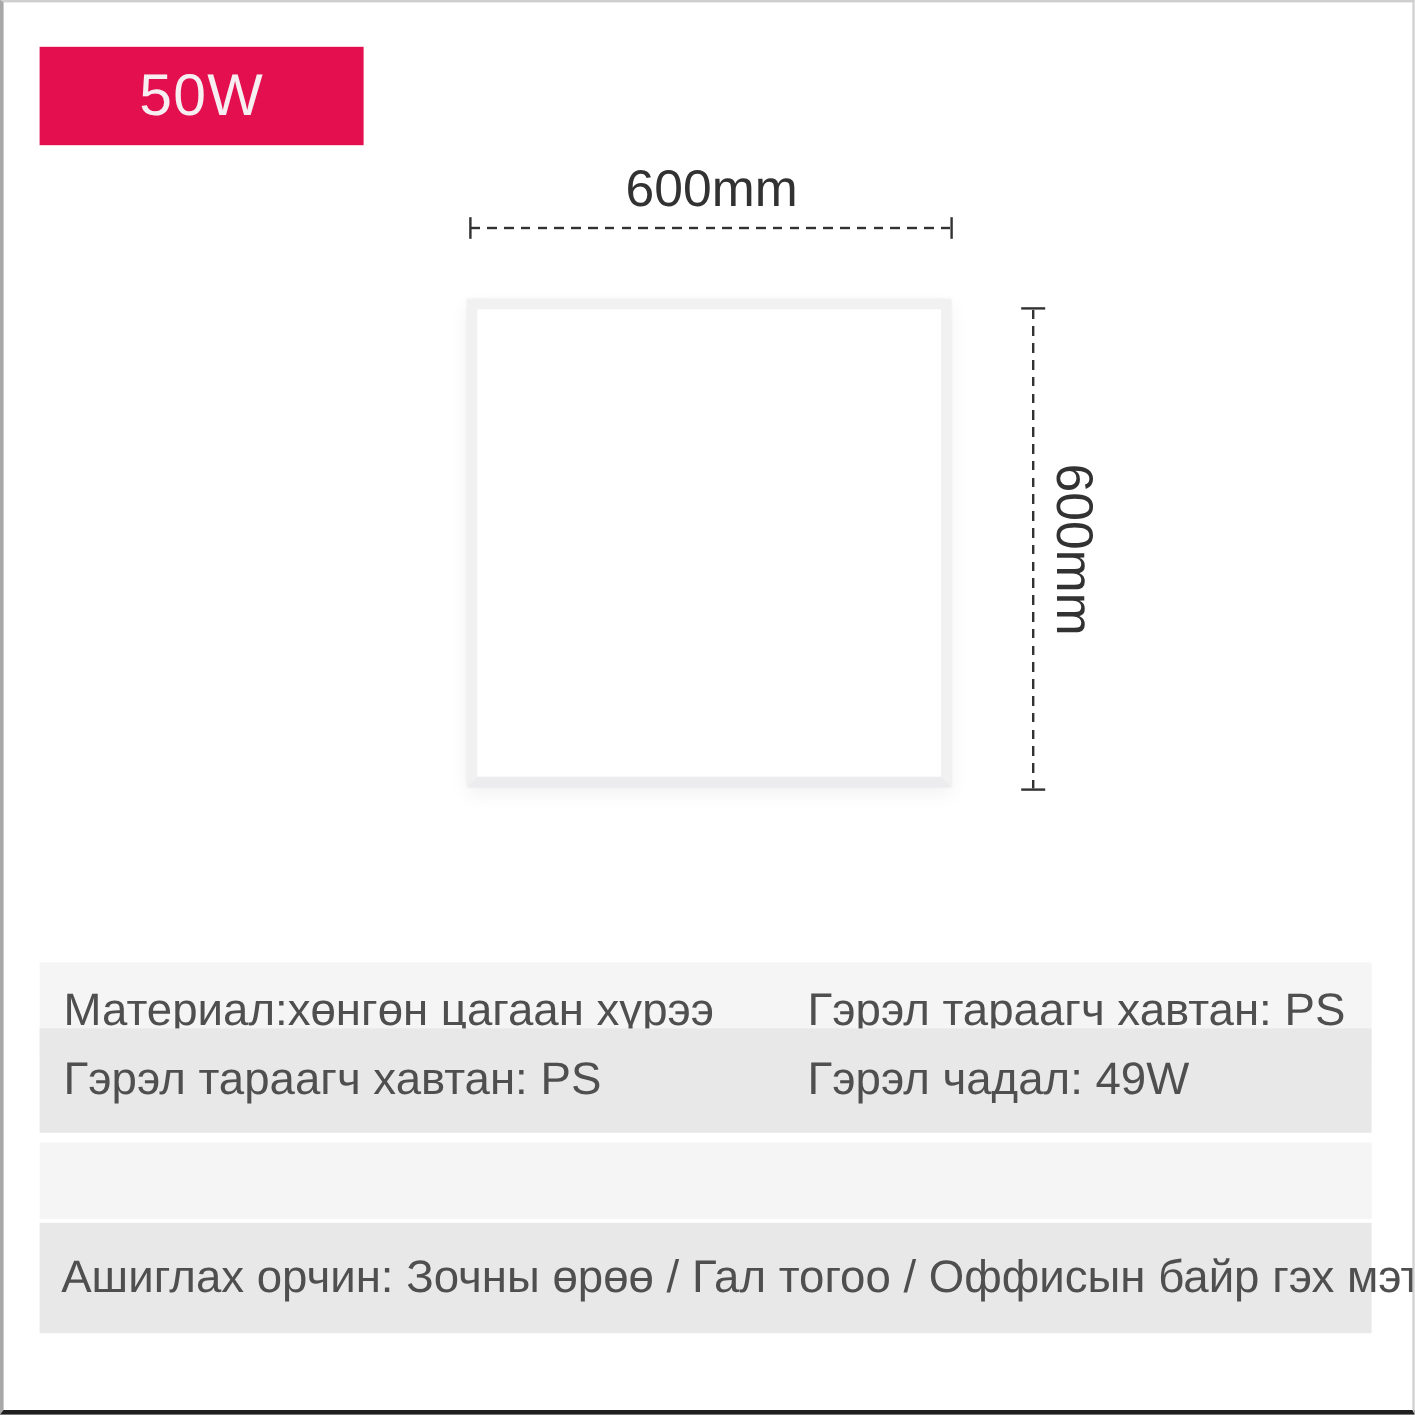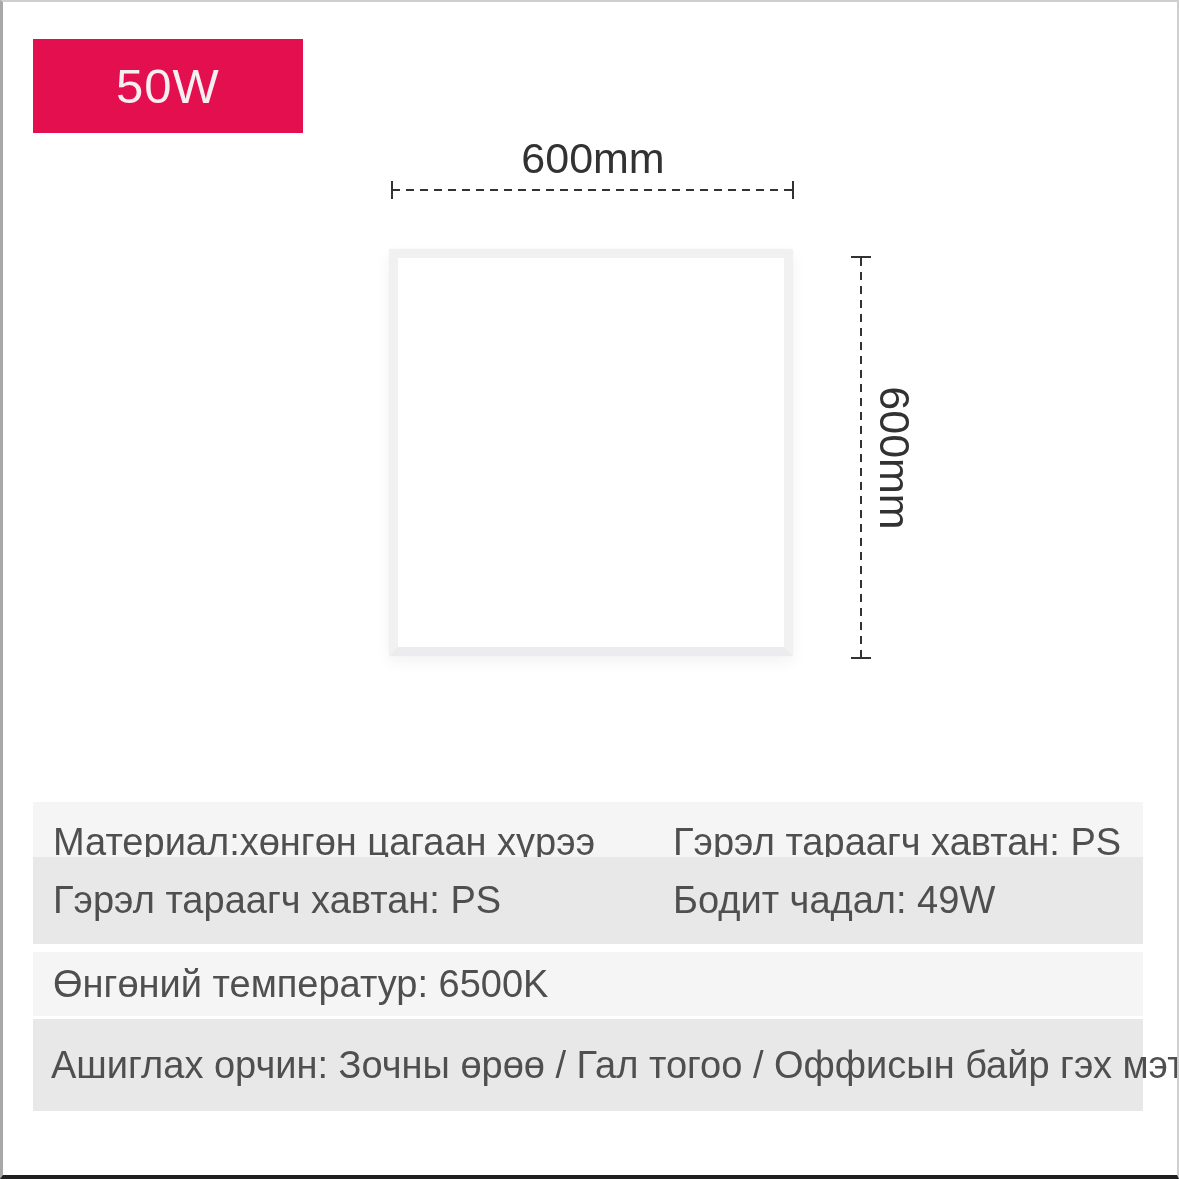--- a/index.html
+++ b/index.html
@@ -18,21 +18,21 @@
     border-right: 2px solid #cfcfcf;
     border-left: 3px solid #a8a8a8;
     border-bottom: 4px solid #1f1f1f;
     overflow: hidden;
   }
 
   
   .badge {
     position: absolute;
     left: 30px; top: 37px;
-    width: 270px; height: 94px;
+    width: 270px; height: 82px;
     background: var(--badge-bg, #e30f4f);
     color: var(--badge-text, #f6eef1);
     display: flex; align-items: center; justify-content: center;
     font-size: 49px;
     letter-spacing: 1px;
   }
 
   
   .dim-label-h {
     position: absolute;
@@ -140,24 +140,23 @@
   <div class="tick-h" style="left:848px; top:655px;"></div>
   <div class="dim-label-v">600mm</div>
 
   <div class="spec-row row-1 row-light">
     <div class="cell-left">Материал:хөнгөн цагаан хүрээ</div>
     <div class="cell-right">Гэрэл тараагч хавтан: PS</div>
   </div>
 
   <div class="spec-row row-2 row-dark">
     <div class="cell-left">Гэрэл тараагч хавтан: PS</div>
-    <div class="cell-right">Бодит чадал: 49W</div>
+    <div class="cell-right">Гэрэл чадал: 49W</div>
   </div>
 
   <div class="spec-row row-3 row-light">
-    <div class="cell-left">Өнгөний температур: 6500K</div>
   </div>
 
   <div class="spec-row row-4 row-dark">
     <div class="cell-full">Ашиглах орчин: Зочны өрөө / Гал тогоо / Оффисын байр гэх мэт</div>
   </div>
 
 </div>
 
 </body></html>

